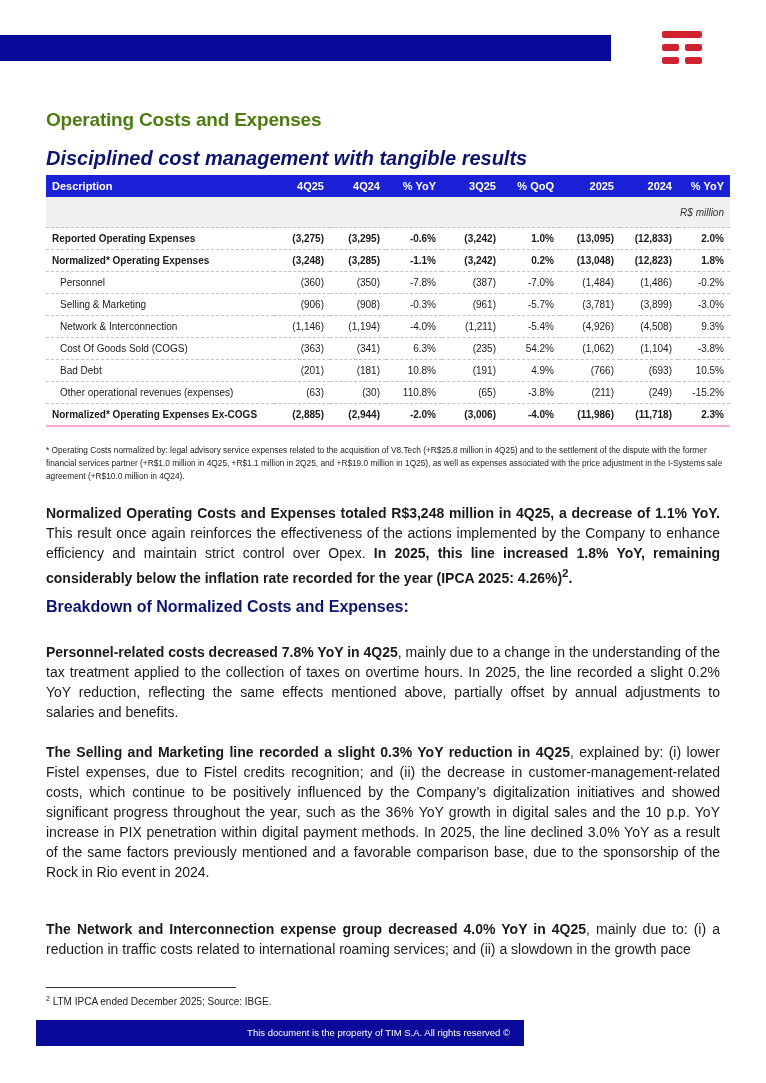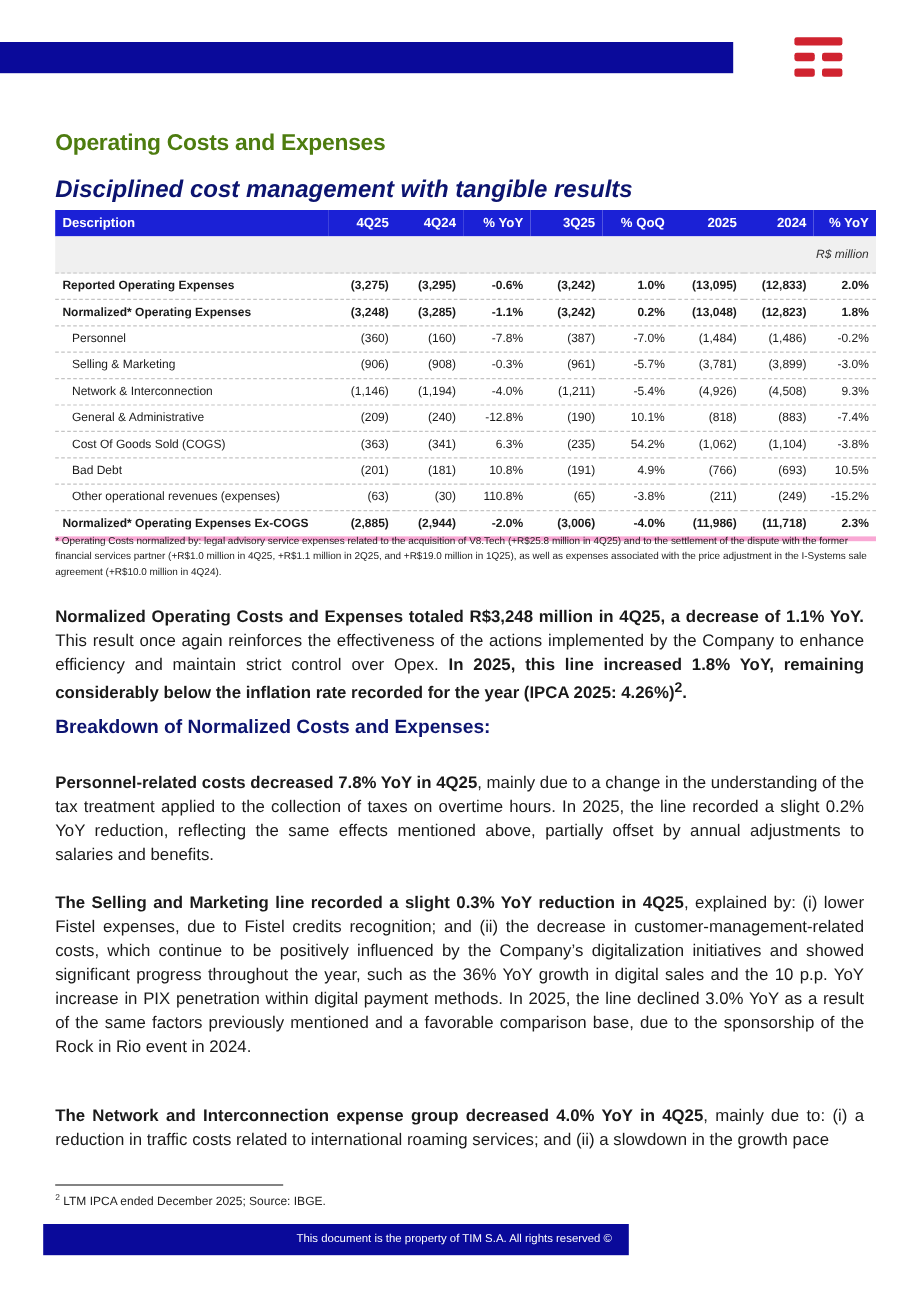--- a/index.html
+++ b/index.html
@@ -21,21 +21,21 @@
 
   .tbl-wrap { position: absolute; left: 46px; top: 175px; width: 684px; }
   table { border-collapse: collapse; width: 684px; font-size: 10px; table-layout: fixed; }
   thead th { background: #1b21d6; color: #ffffff; font-weight: bold; font-size: 11px; height: 22px; padding: 0 6px; text-align: right; }
   thead th.desc { text-align: left; }
   tr.units td { background: #f0f0f0; font-style: italic; height: 30px; color: #333; padding: 0 6px; }
   tbody td { height: 21px; padding: 0 6px; text-align: right; border-bottom: 1px dashed #c4c4c4; white-space: nowrap; }
   tbody td.desc { text-align: left; }
   tr.bold td { font-weight: bold; }
   tr.sub td.desc { padding-left: 14px; }
-  tr.last td { border-bottom: 4px solid #f9a8d4; }
+  tr.last td { border-bottom: 2px solid #f9a8d4; }
 
   .note { position: absolute; left: 46px; top: 444px; width: 684px; font-size: 8.3px; line-height: 13px; color: #222; }
 
   .para { position: absolute; left: 46px; width: 674px; font-size: 14px; line-height: 20px; text-align: justify; color: #1a1a1a; }
   .para b { font-weight: bold; }
   .p1 { top: 503px; }
   .section-heading { position: absolute; left: 46px; top: 598px; font-size: 16px; font-weight: bold; color: #0c1470; }
   .p2 { top: 642px; }
   .p3 { top: 742px; }
   .p4 { top: 919px; }
@@ -109,21 +109,21 @@
           <td>-1.1%</td>
           <td>(3,242)</td>
           <td>0.2%</td>
           <td>(13,048)</td>
           <td>(12,823)</td>
           <td>1.8%</td>
         </tr>
         <tr class="sub">
           <td class="desc">Personnel</td>
           <td>(360)</td>
-          <td>(160)</td>
+          <td>(350)</td>
           <td>-7.8%</td>
           <td>(387)</td>
           <td>-7.0%</td>
           <td>(1,484)</td>
           <td>(1,486)</td>
           <td>-0.2%</td>
         </tr>
         <tr class="sub">
           <td class="desc">Selling &amp; Marketing</td>
           <td>(906)</td>
@@ -138,31 +138,20 @@
         <tr class="sub">
           <td class="desc">Network &amp; Interconnection</td>
           <td>(1,146)</td>
           <td>(1,194)</td>
           <td>-4.0%</td>
           <td>(1,211)</td>
           <td>-5.4%</td>
           <td>(4,926)</td>
           <td>(4,508)</td>
           <td>9.3%</td>
-        </tr>
-        <tr class="sub">
-          <td class="desc">General &amp; Administrative</td>
-          <td>(209)</td>
-          <td>(240)</td>
-          <td>-12.8%</td>
-          <td>(190)</td>
-          <td>10.1%</td>
-          <td>(818)</td>
-          <td>(883)</td>
-          <td>-7.4%</td>
         </tr>
         <tr class="sub">
           <td class="desc">Cost Of Goods Sold (COGS)</td>
           <td>(363)</td>
           <td>(341)</td>
           <td>6.3%</td>
           <td>(235)</td>
           <td>54.2%</td>
           <td>(1,062)</td>
           <td>(1,104)</td>

